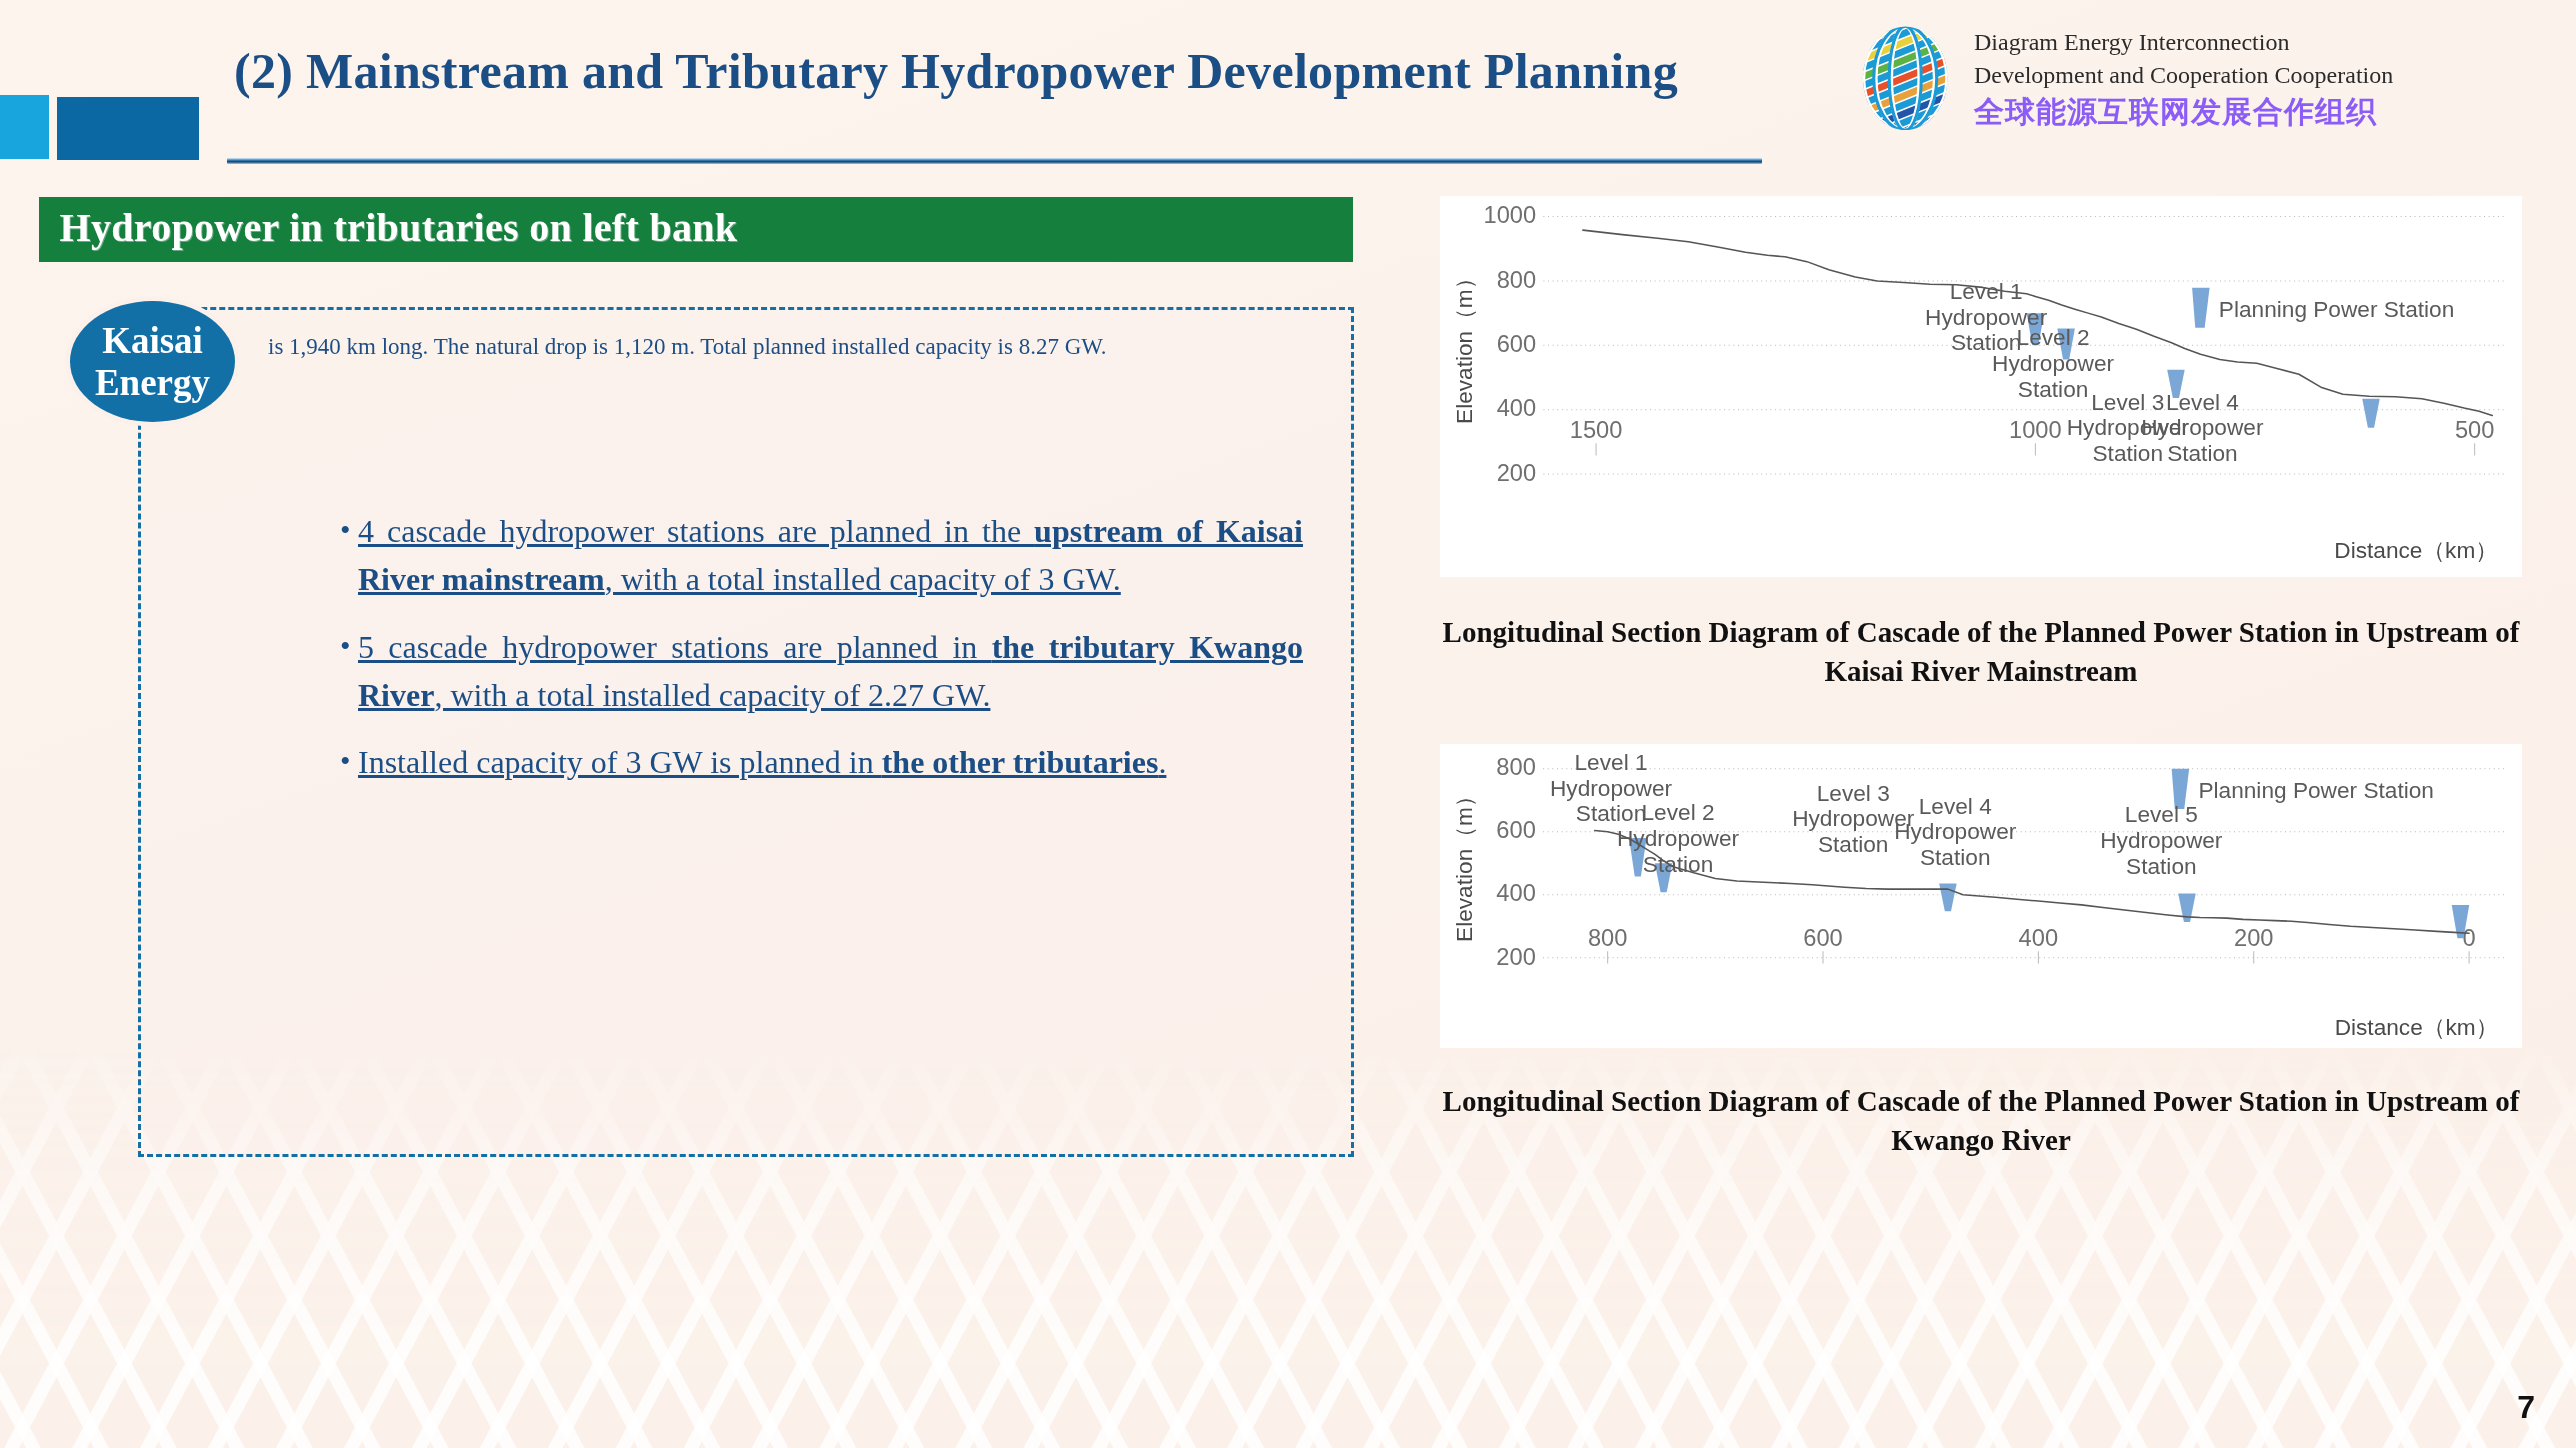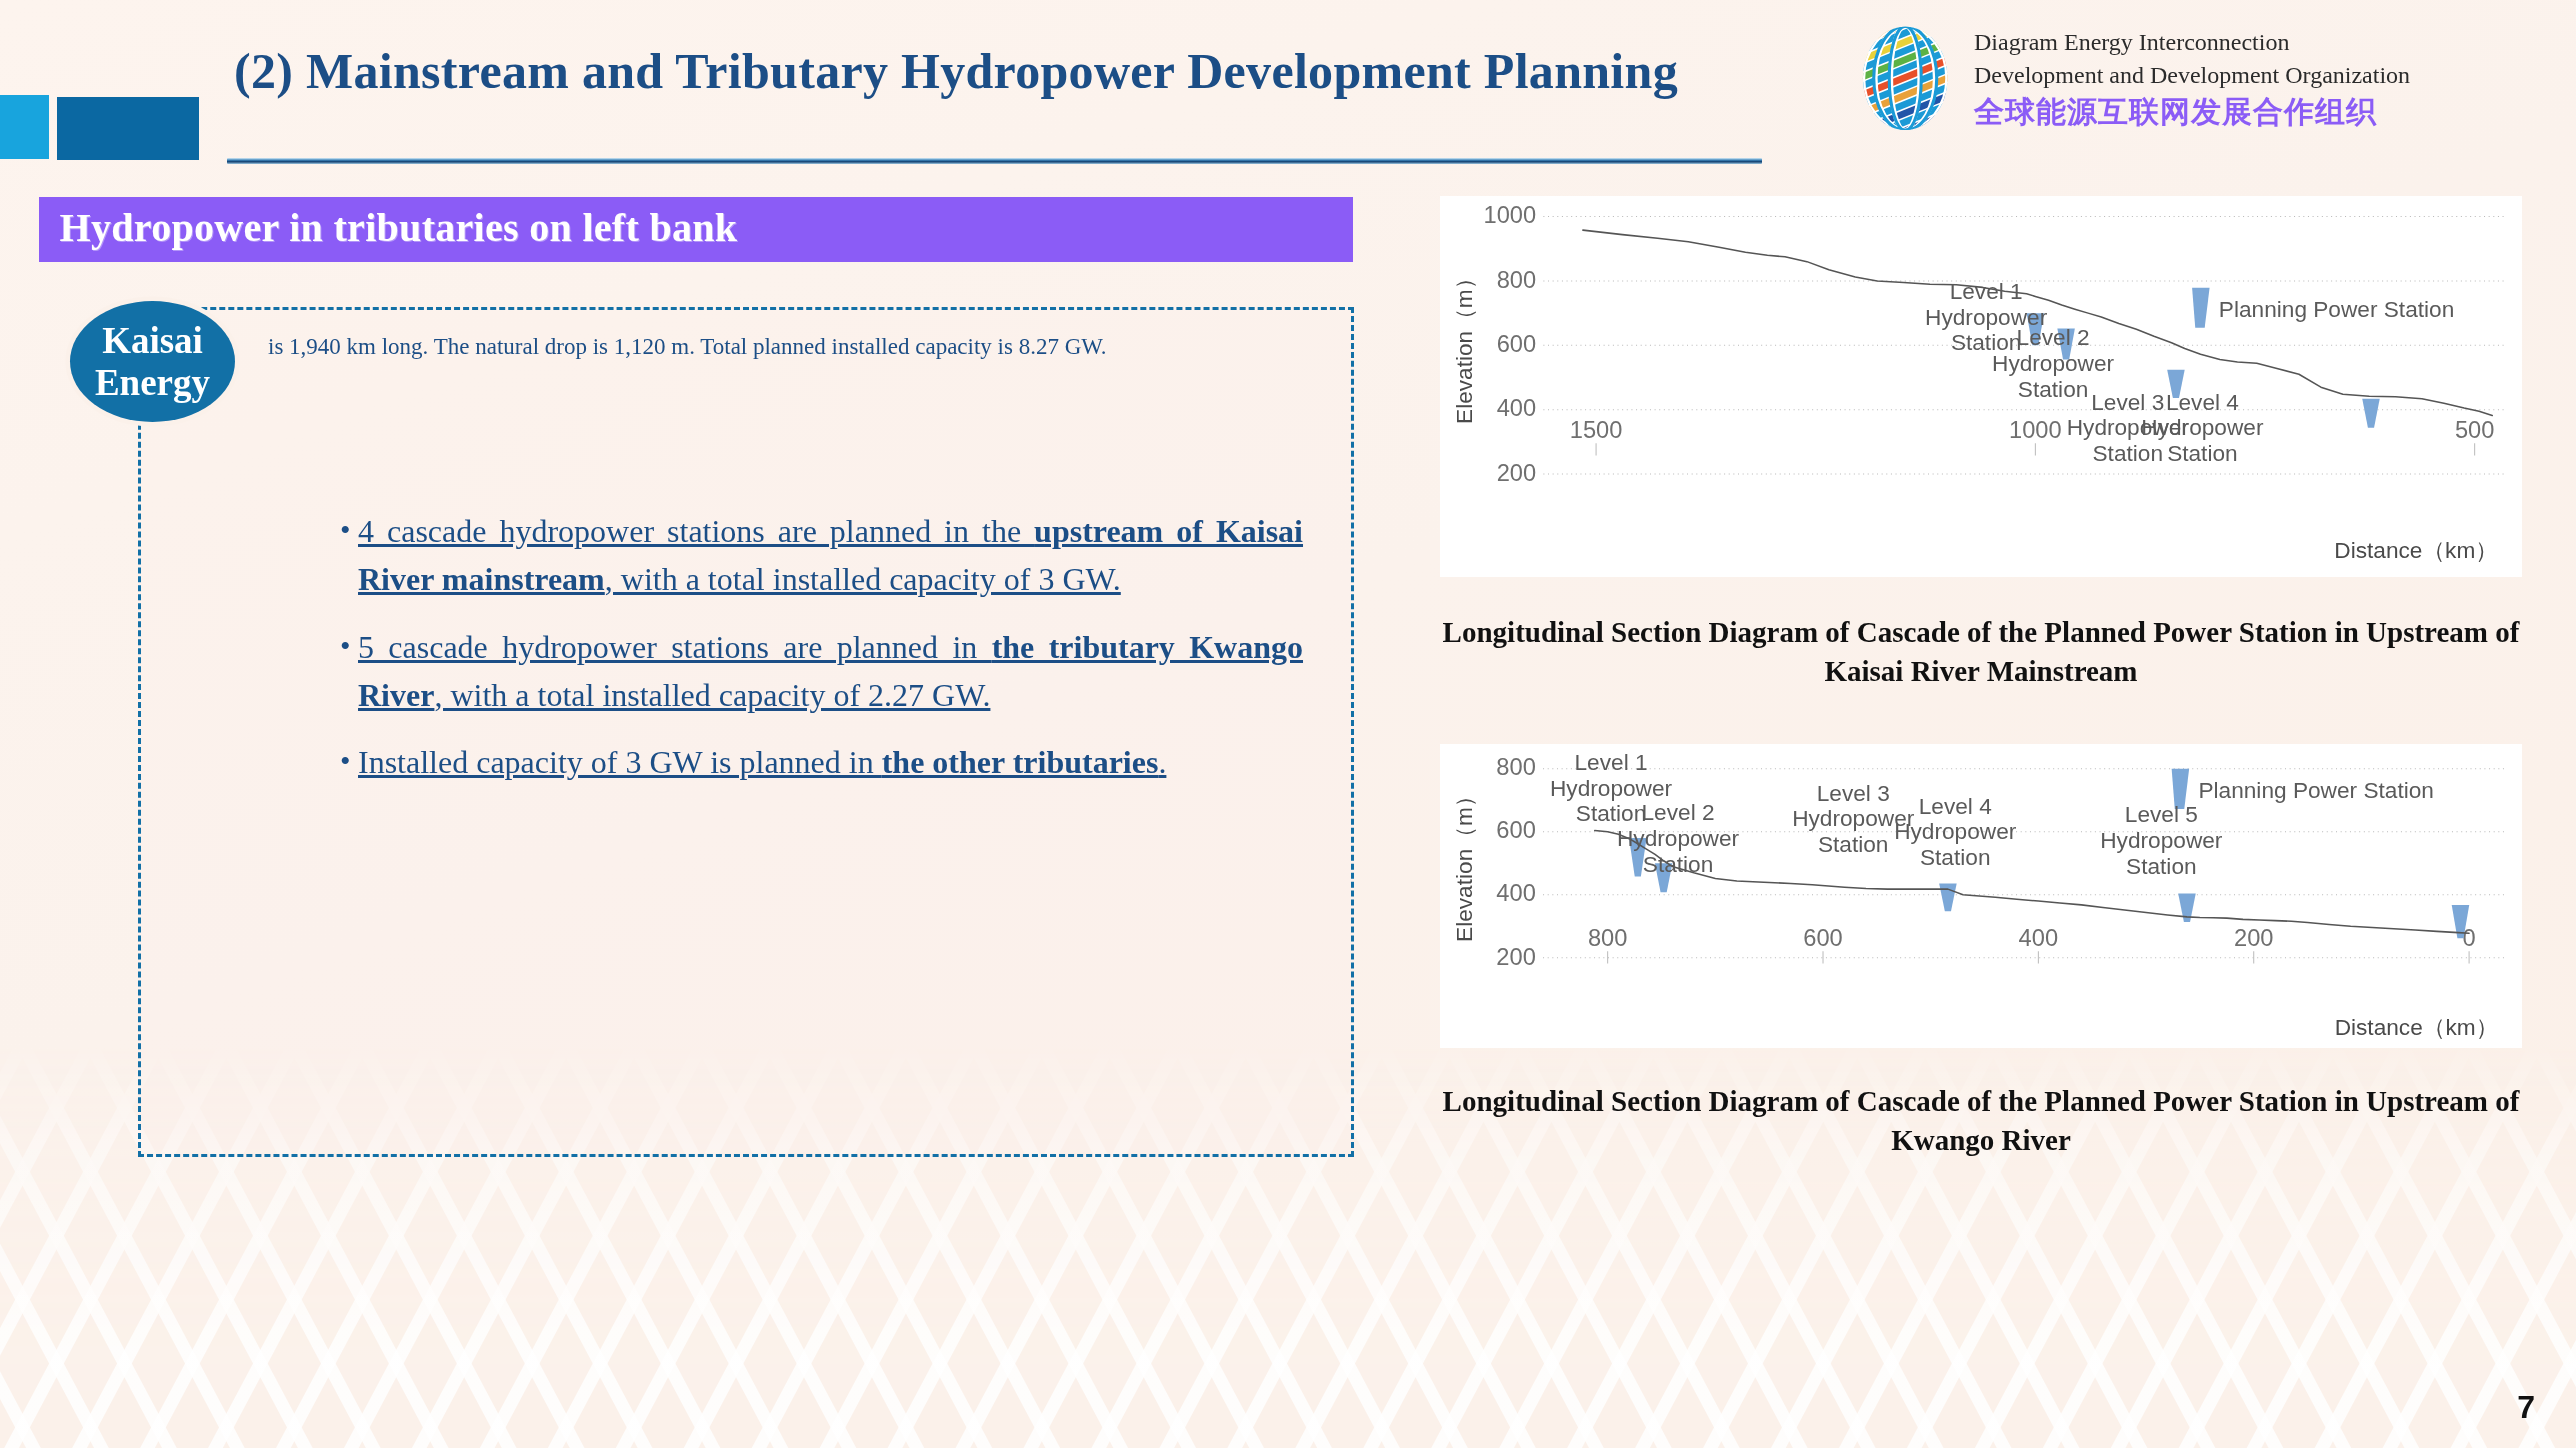--- a/index.html
+++ b/index.html
@@ -54,21 +54,21 @@
   
   #logo{position:absolute;left:1850px;top:20.6px;width:685px;height:111px;}
   #logo-mark{position:absolute;left:0;top:4.1px;width:111px;height:106px;}
   #logo-text{position:absolute;left:124px;top:5.2px;width:556px;font-family:"Liberation Serif",serif;}
   .logo-line{font-size:24px;color:#2b2b2b;line-height:1.38;white-space:nowrap;}
   .logo-cn{font-size:30px;color:#8b5cf6;font-weight:bold;line-height:1.35;letter-spacing:1px;
            font-family:"DejaVu Sans","Liberation Sans",sans-serif;}
   
   #banner{
     position:absolute;left:39px;top:197px;width:1314px;height:65px;
-    background:#8b5cf6;
+    background:#15803d;
   }
   #banner-text{
     position:absolute;left:20.6px;top:7.2px;color:#ffffff;
     font-size:40px;font-weight:bold;letter-spacing:0.3px;white-space:nowrap;
     text-shadow:1px 1px 0 rgba(255,255,255,.35);
   }
   
   #content-box{
     position:absolute;left:138px;top:307px;width:1216px;height:850px;
     border:3.1px dashed #1270a6;
@@ -160,21 +160,21 @@
         <ellipse cx="107" cy="103" rx="82" ry="101"></ellipse>
       </g>
       <g fill="none" stroke="#1b9ad6" stroke-width="6">
         <ellipse cx="107" cy="103" rx="31" ry="101"></ellipse>
         <ellipse cx="107" cy="103" rx="61" ry="101"></ellipse>
       </g>
     </g>
   </svg>
   <div id="logo-text">
     <div class="logo-line">Diagram Energy Interconnection</div>
-    <div class="logo-line">Development and Development Organization</div>
+    <div class="logo-line">Development and Cooperation Cooperation</div>
     <div class="logo-cn">全球能源互联网发展合作组织</div>
   </div>
 </div>
 
 <div id="banner">
   <div id="banner-text">Hydropower in tributaries on left bank</div>
 </div>
 
 <div id="content-box"></div>
 

